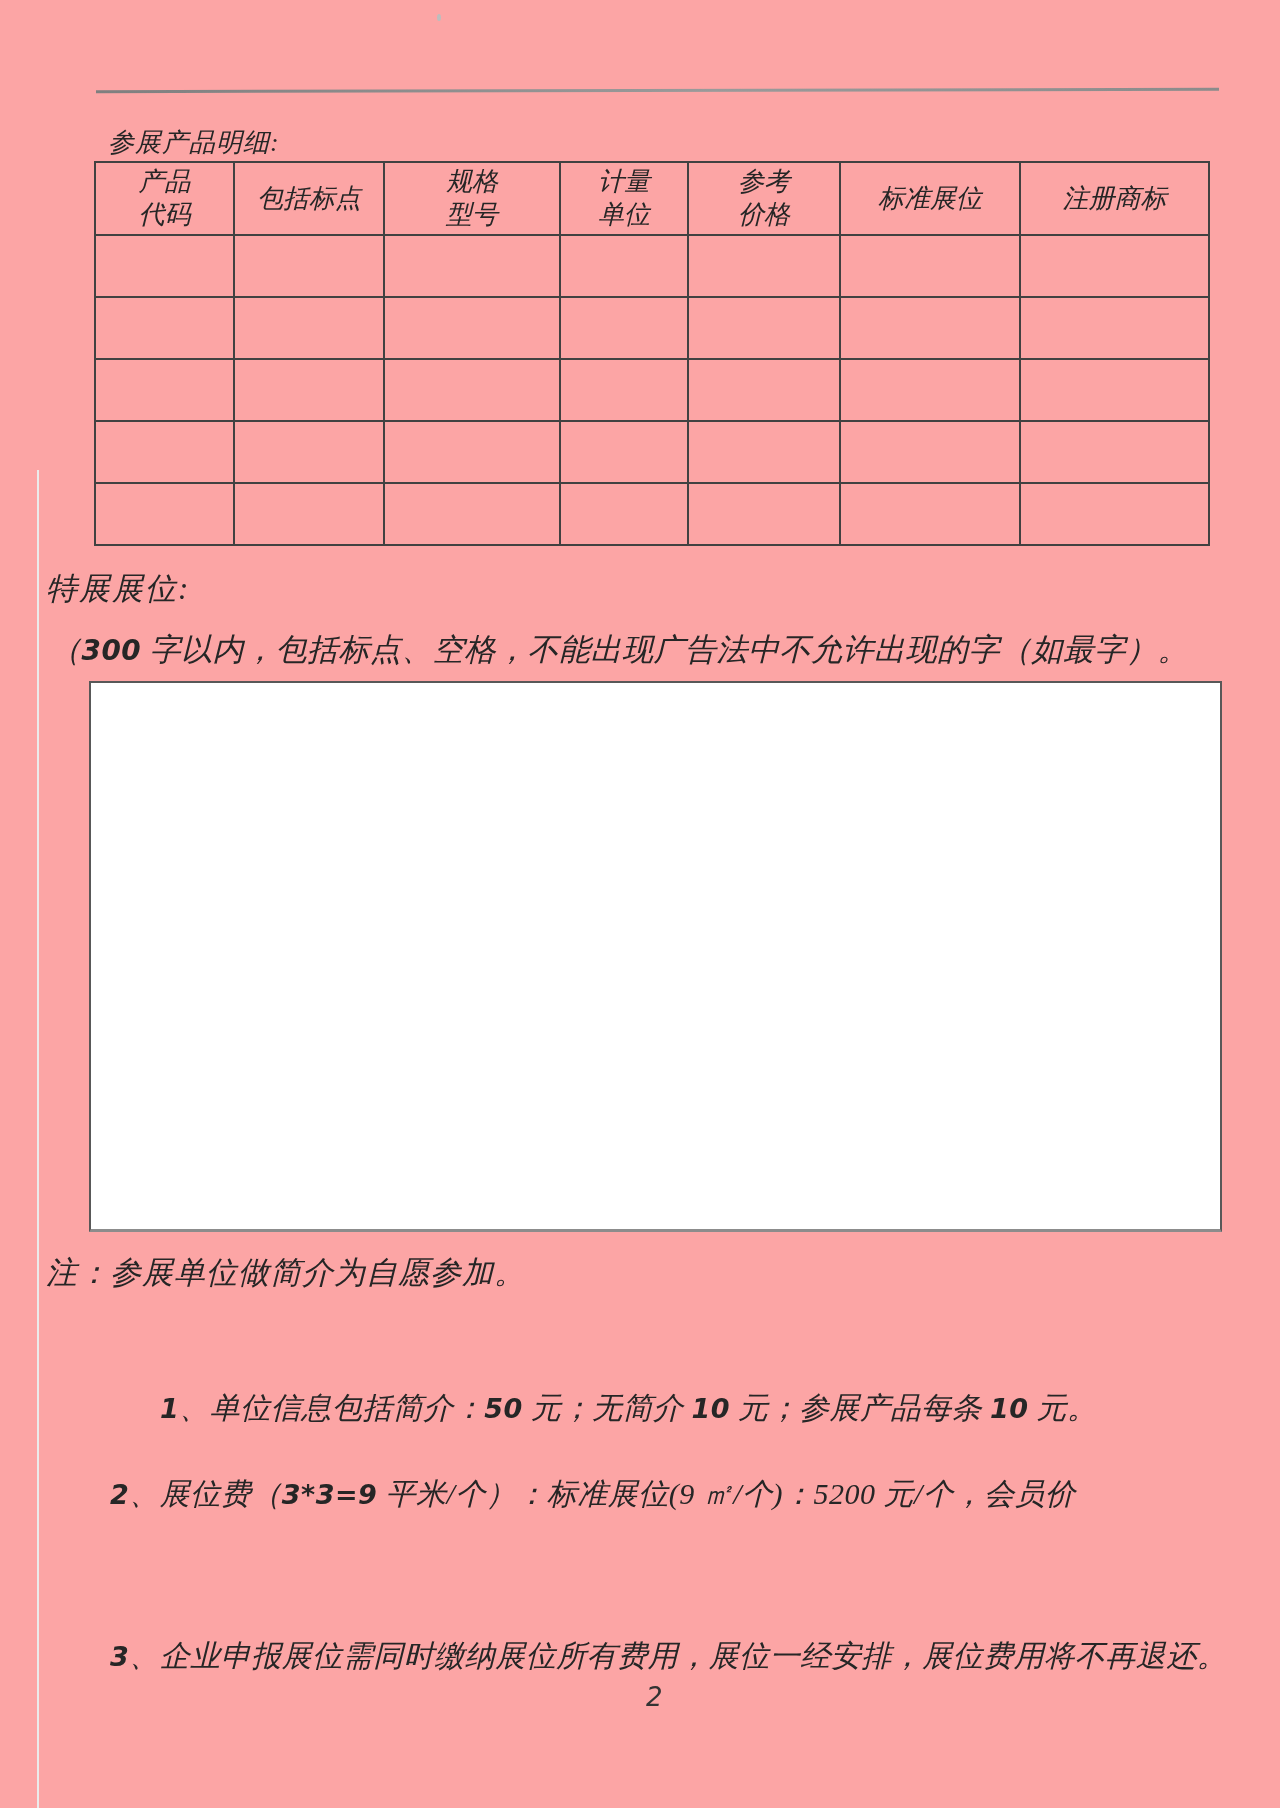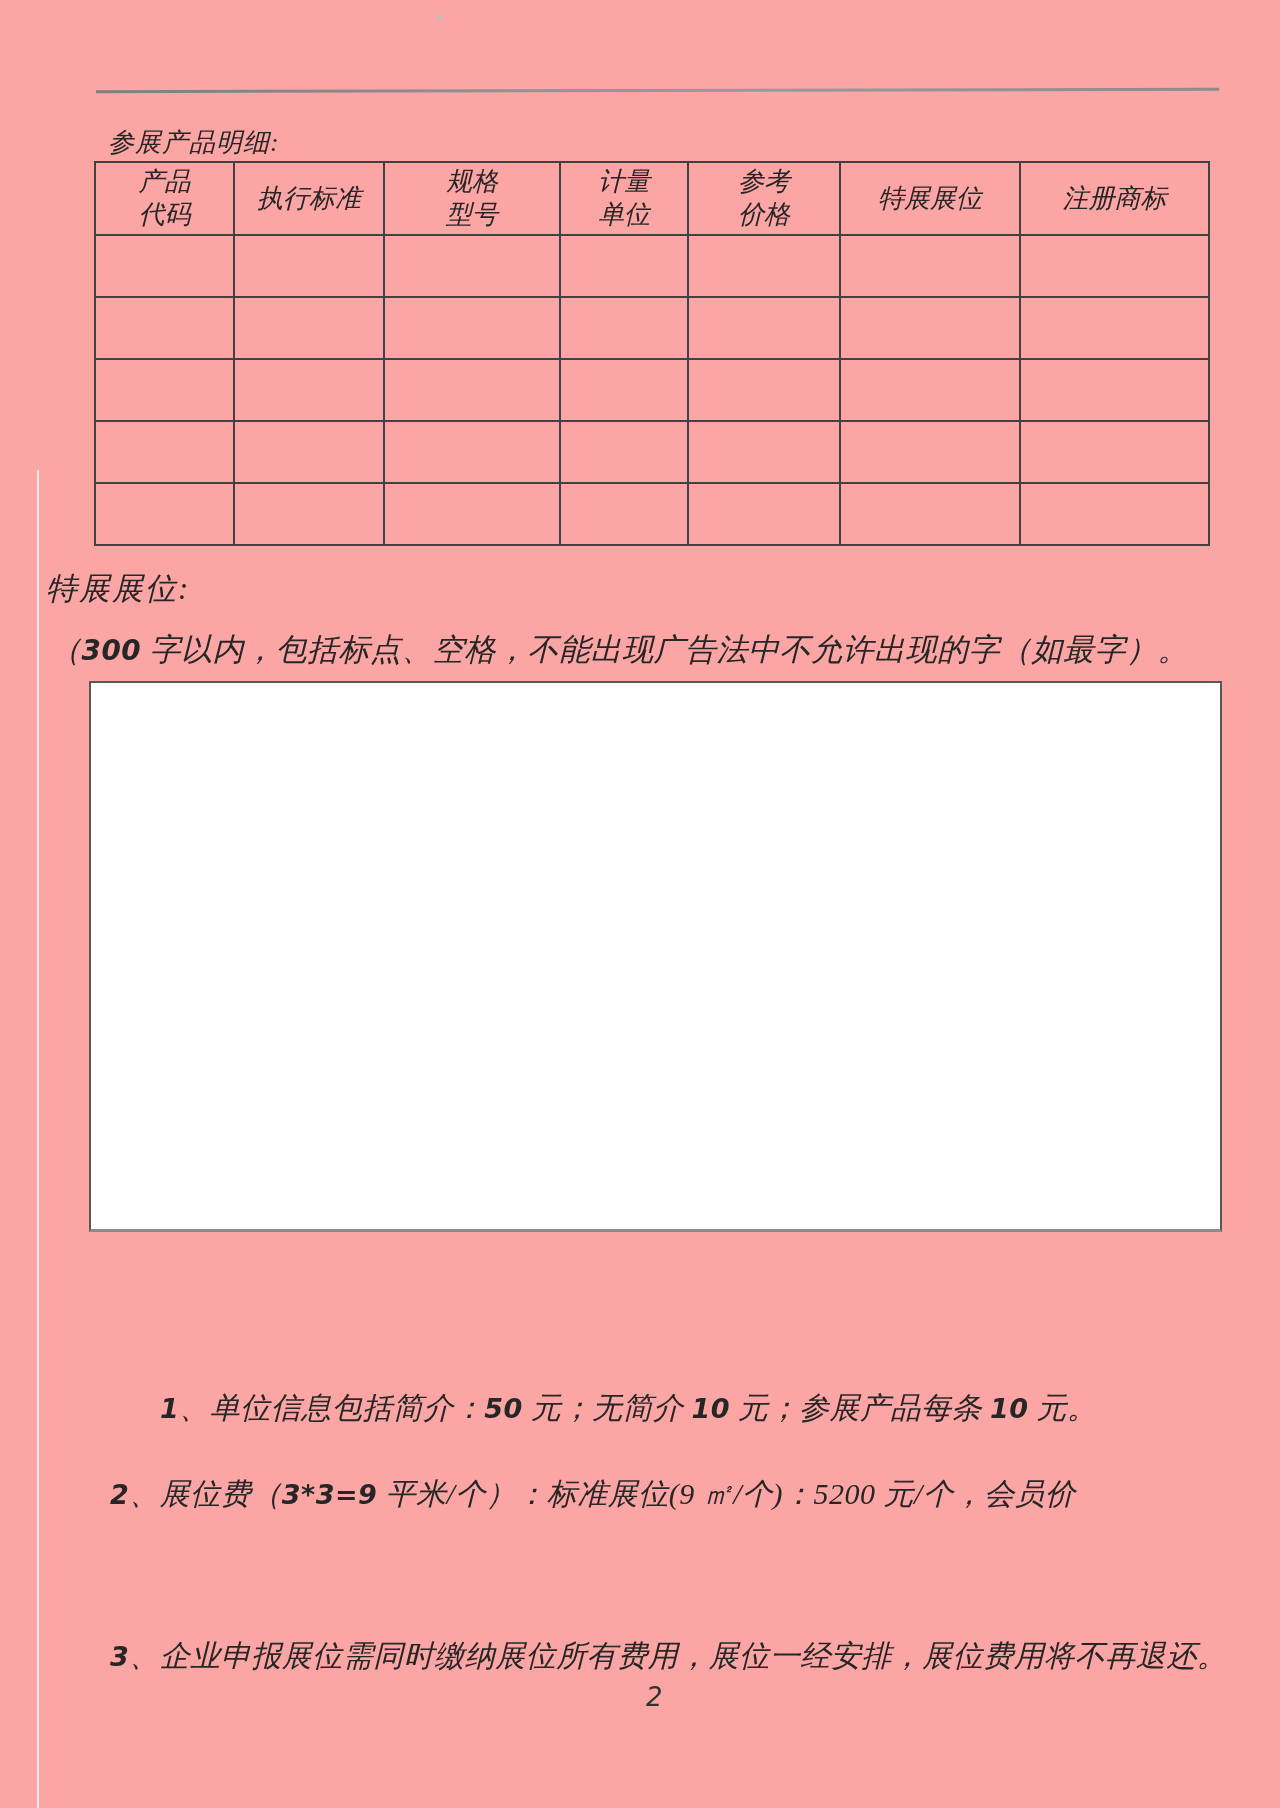--- a/index.html
+++ b/index.html
@@ -108,28 +108,28 @@
         <col style="width: 176px;">
         <col style="width: 128px;">
         <col style="width: 152px;">
         <col style="width: 180px;">
         <col style="width: 189px;">
       </colgroup>
     <thead>
       <tr>
         <th>产品
 代码</th>
-        <th>执行标准</th>
+        <th>包括标点</th>
         <th>规格
 型号</th>
         <th>计量
 单位</th>
         <th>参考
 价格</th>
-        <th>特展展位</th>
+        <th>标准展位</th>
         <th>注册商标</th>
       </tr>
     </thead>
     <tbody>
         <tr>
           <td></td>
           <td></td>
           <td></td>
           <td></td>
           <td></td>
@@ -171,20 +171,21 @@
           <td></td>
           <td></td>
           <td></td>
         </tr>
       </tbody>
   </table>
 
   <div class="intro-heading">特展展位:</div>
   <div class="intro-note"><span>（</span><span class="num">300</span><span> 字以内，包括标点、空格，不能出现广告法中不允许出现的字（如最字）。</span></div>
   <div class="intro-box"></div>
+  <div class="intro-footnote">注：参展单位做简介为自愿参加。</div>
 
   <div class="fee-item fee-1"><span class="num">1</span><span>、单位信息包括简介：</span><span class="num">50</span><span> 元；无简介 </span><span class="num">10</span><span> 元；参展产品每条 </span><span class="num">10</span><span> 元。</span></div>
   <div class="fee-item fee-2"><span class="num">2</span><span>、展位费（</span><span class="num">3*3=9</span><span> 平米/个）：标准展位(9 ㎡/个)：5200 元/个，会员价</span></div>
   <div class="fee-item fee-3"><span class="num">3</span><span>、企业申报展位需同时缴纳展位所有费用，展位一经安排，展位费用将不再退还。</span></div>
 
   <div class="page-number">2</div>
 
 </div>
 
 </body></html>

